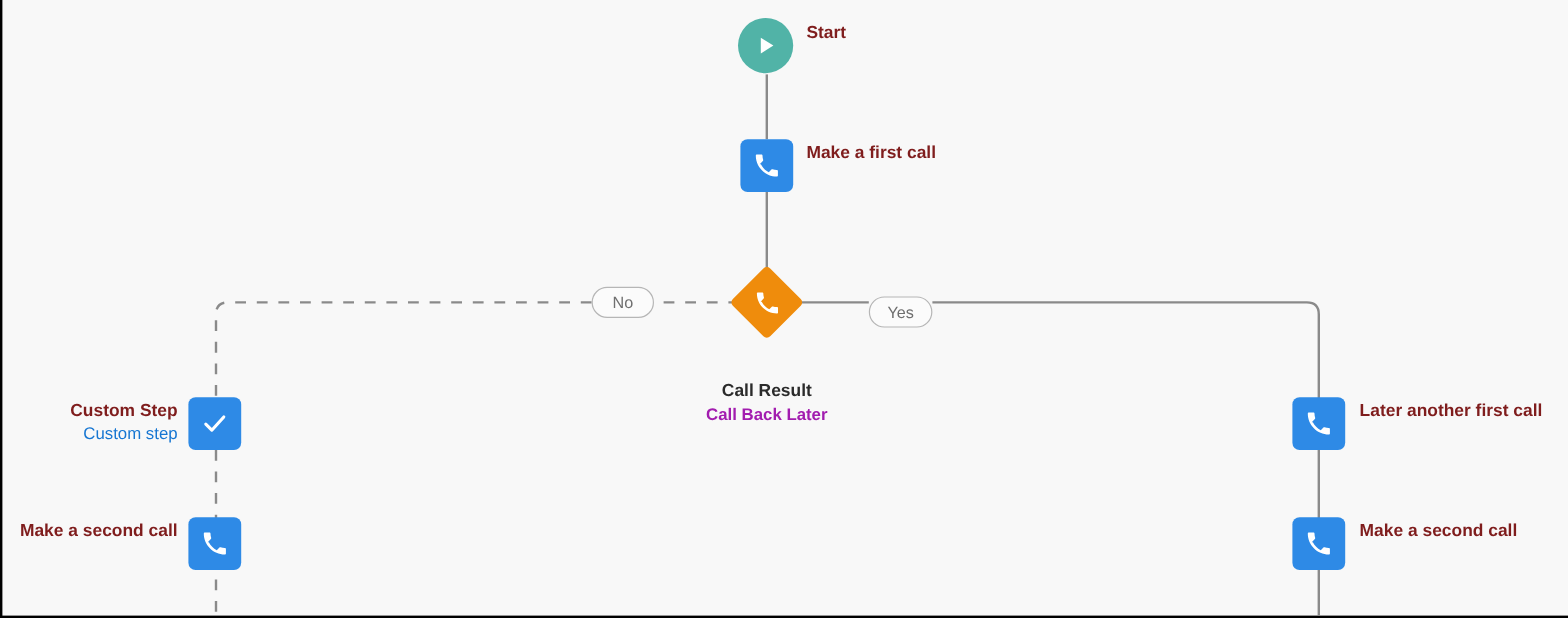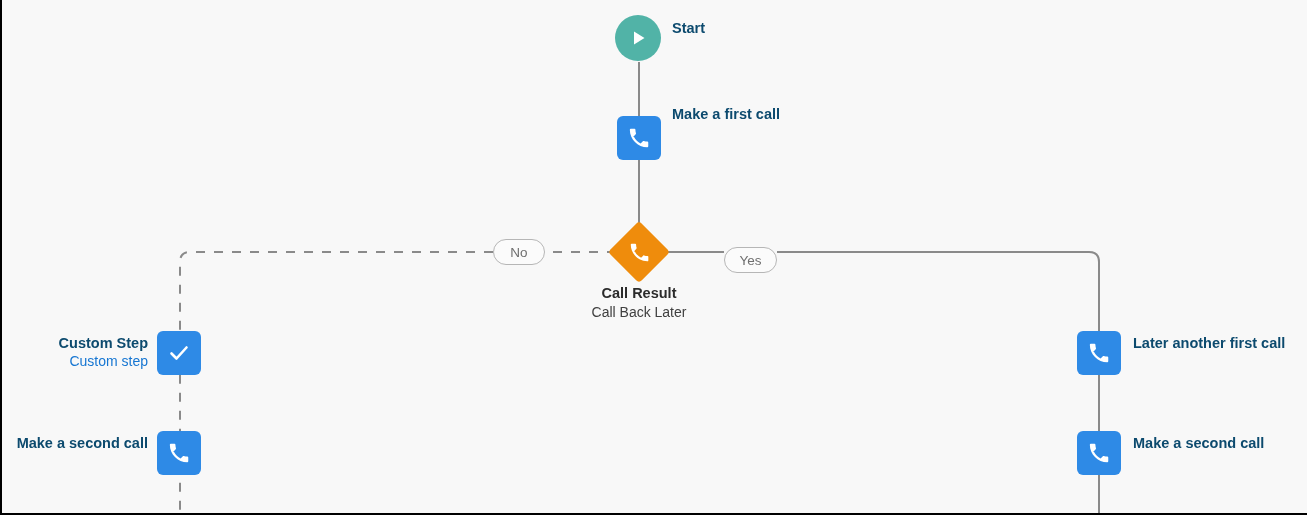--- a/index.html
+++ b/index.html
@@ -80,53 +80,54 @@
 
   .icon-box svg, .icon-circle svg, .diamond-inner svg {
     display: block;
   }
 
   
   .label {
     position: absolute;
     font-size: 14.5px;
     font-weight: bold;
-    color: #0c4a6e;
+    color: #7f1d1d;
     white-space: nowrap;
     line-height: 18px;
   }
   .label.left-aligned  { text-align: left; }
   .label.right-aligned { text-align: right; }
 
   .sublabel {
     position: absolute;
     font-size: 14px;
     font-weight: normal;
     color: #1676d2;
     white-space: nowrap;
     line-height: 18px;
   }
 
   .label-center {
     position: absolute;
     text-align: center;
     white-space: nowrap;
+    margin-top: 33px;
   }
   .label-center .title {
     display: block;
     font-size: 14.5px;
     font-weight: bold;
     color: #2b2b2b;
     line-height: 18px;
   }
   .label-center .subtitle {
     display: block;
     font-size: 14px;
-    font-weight: normal;
-    color: #404040;
+    font-weight: bold;
+    color: #a21caf;
     line-height: 18px;
     margin-top: 1px;
   }
 
   
   .pill {
     position: absolute;
     height: 26px;
     min-width: 52px;
     padding: 0 8px;
@@ -173,21 +174,21 @@
     </div>
     <div class="label left-aligned" style="left:670px; top:19px;">Start</div>
   </div>
 
   <div class="node">
     <div class="icon-box" style="left:615px; top:116px;">
       <svg width="22" height="22" viewBox="0 0 24 24" aria-hidden="true">
         <path fill="#ffffff" d="M6.6 10.8c1.6 3.1 4.1 5.6 7.2 7.2l2.4-2.4c.3-.3.7-.4 1.1-.3 1.2.4 2.5.6 3.8.6.6 0 1 .4 1 1V21c0 .6-.4 1-1 1C10.6 22 2 13.4 2 2.9c0-.6.4-1 1-1h4.1c.6 0 1 .4 1 1 0 1.3.2 2.6.6 3.8.1.4 0 .8-.3 1.1l-2.8 3z"></path>
       </svg>
     </div>
-    <div class="label left-aligned" style="left:670px; top:105px;">Make a first call</div>
+    <div class="label left-aligned" style="left:670px; top:119px;">Make a first call</div>
   </div>
 
   <div class="node">
     <div class="icon-diamond" style="left:615px; top:230px;">
       <div class="diamond-inner">
         <svg width="21" height="21" viewBox="0 0 24 24" aria-hidden="true">
           <path fill="#ffffff" d="M6.6 10.8c1.6 3.1 4.1 5.6 7.2 7.2l2.4-2.4c.3-.3.7-.4 1.1-.3 1.2.4 2.5.6 3.8.6.6 0 1 .4 1 1V21c0 .6-.4 1-1 1C10.6 22 2 13.4 2 2.9c0-.6.4-1 1-1h4.1c.6 0 1 .4 1 1 0 1.3.2 2.6.6 3.8.1.4 0 .8-.3 1.1l-2.8 3z"></path>
         </svg>
       </div>
     </div>

